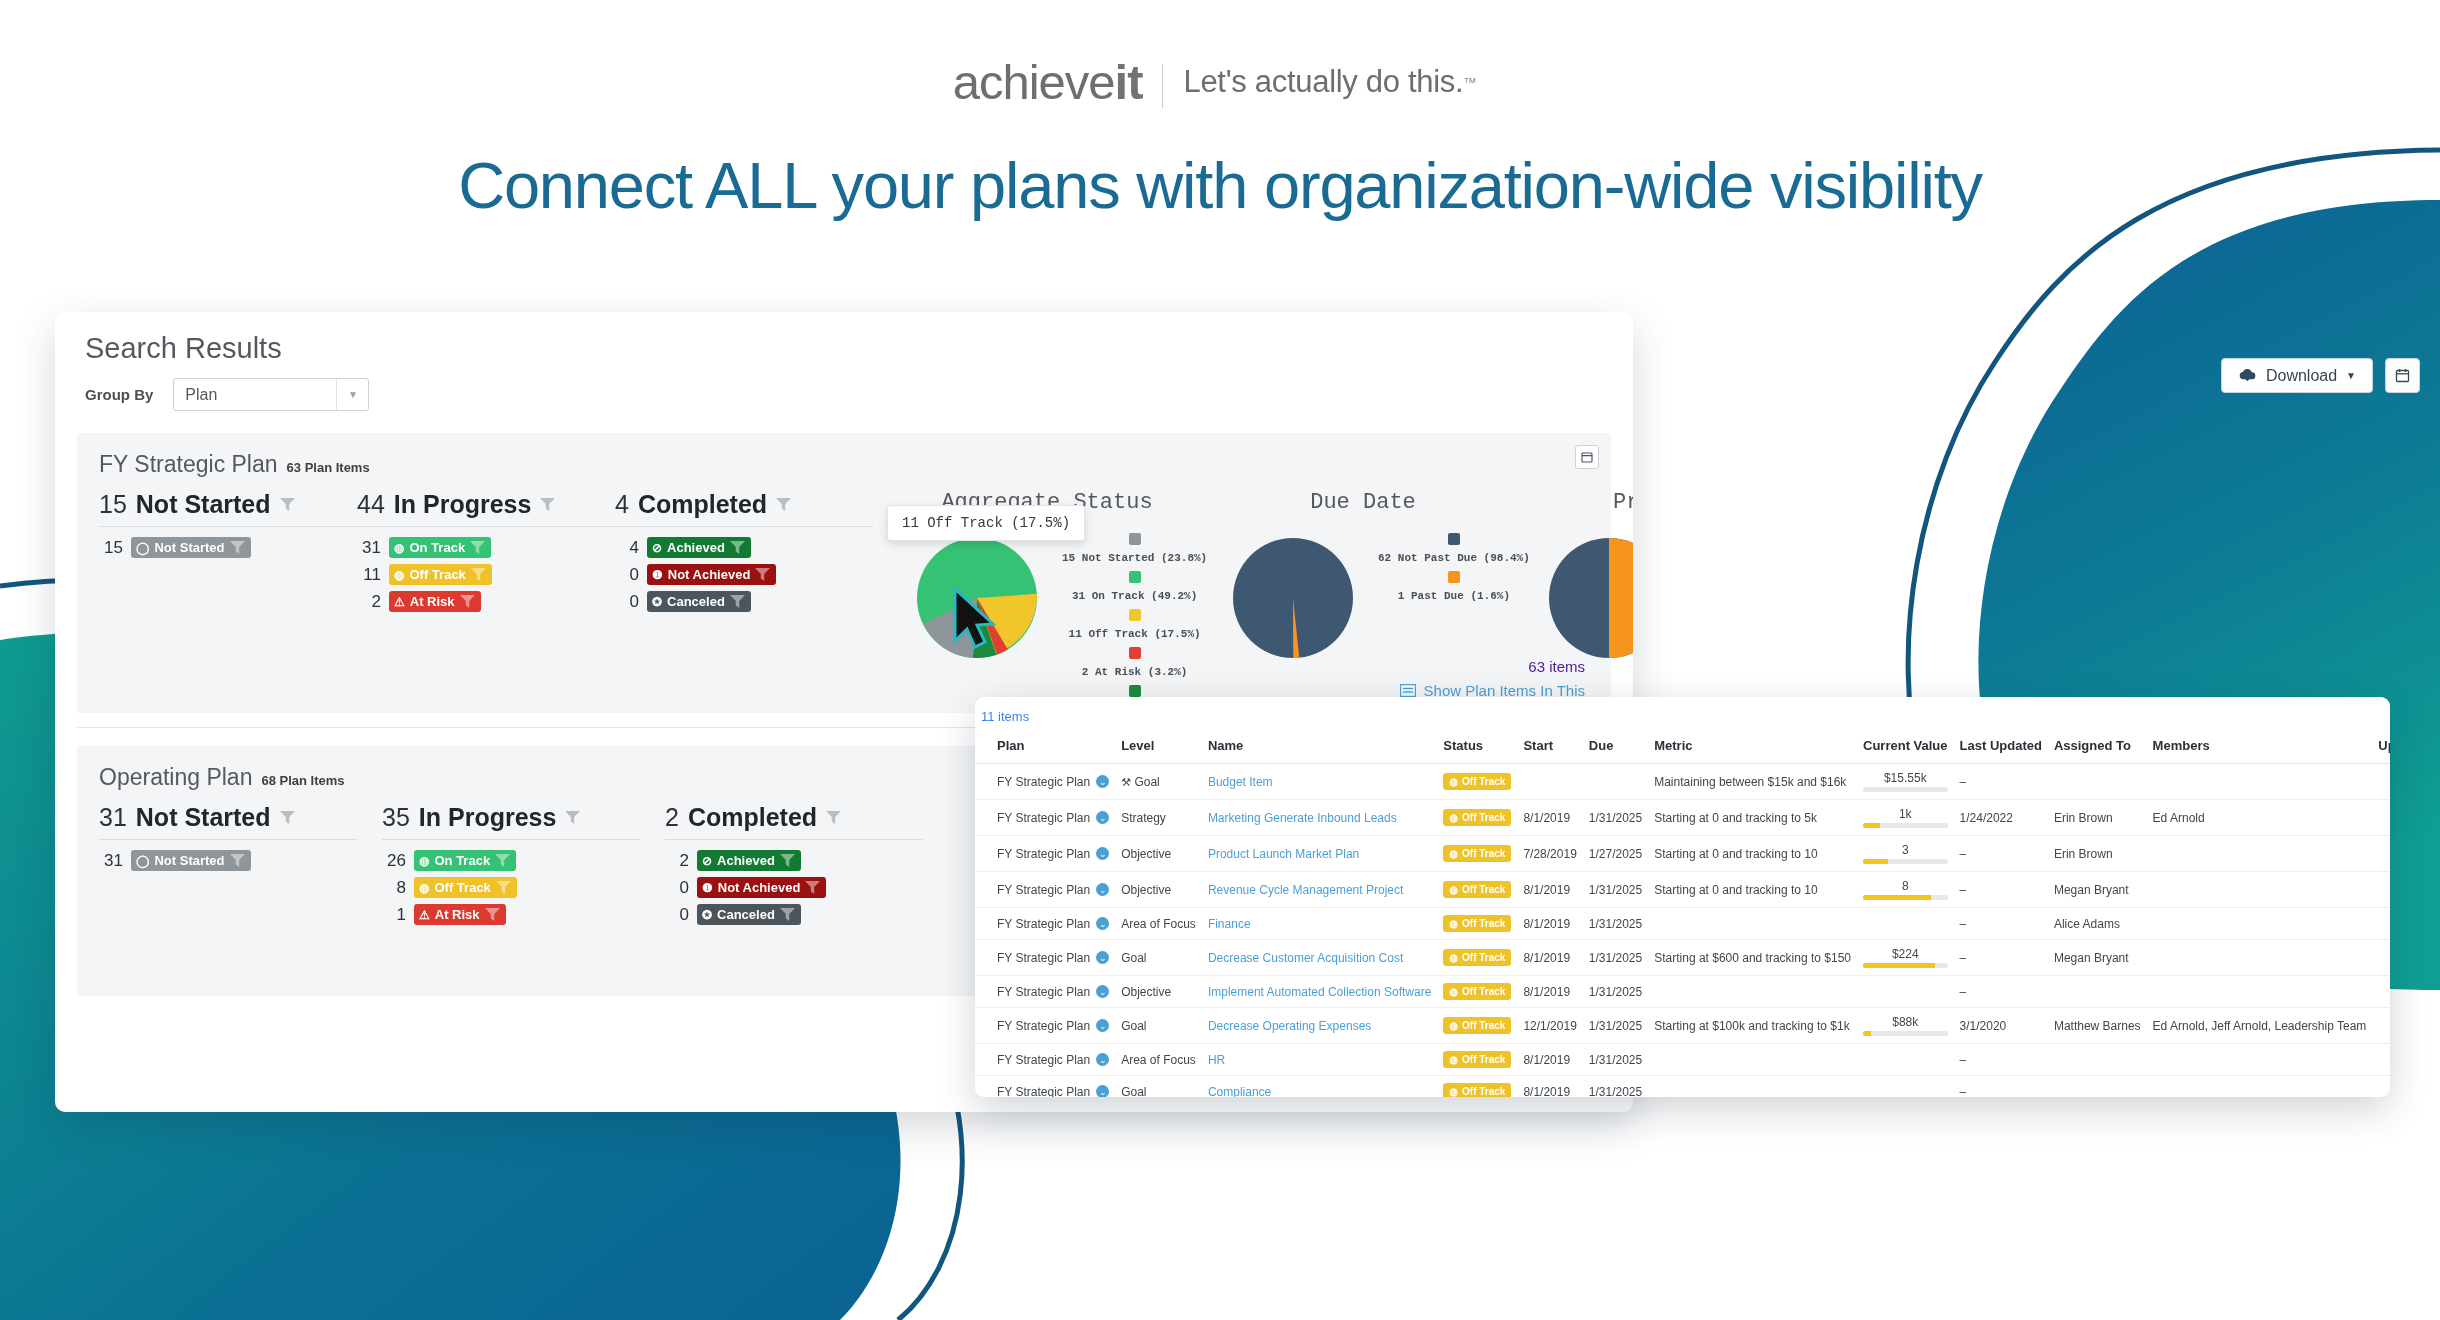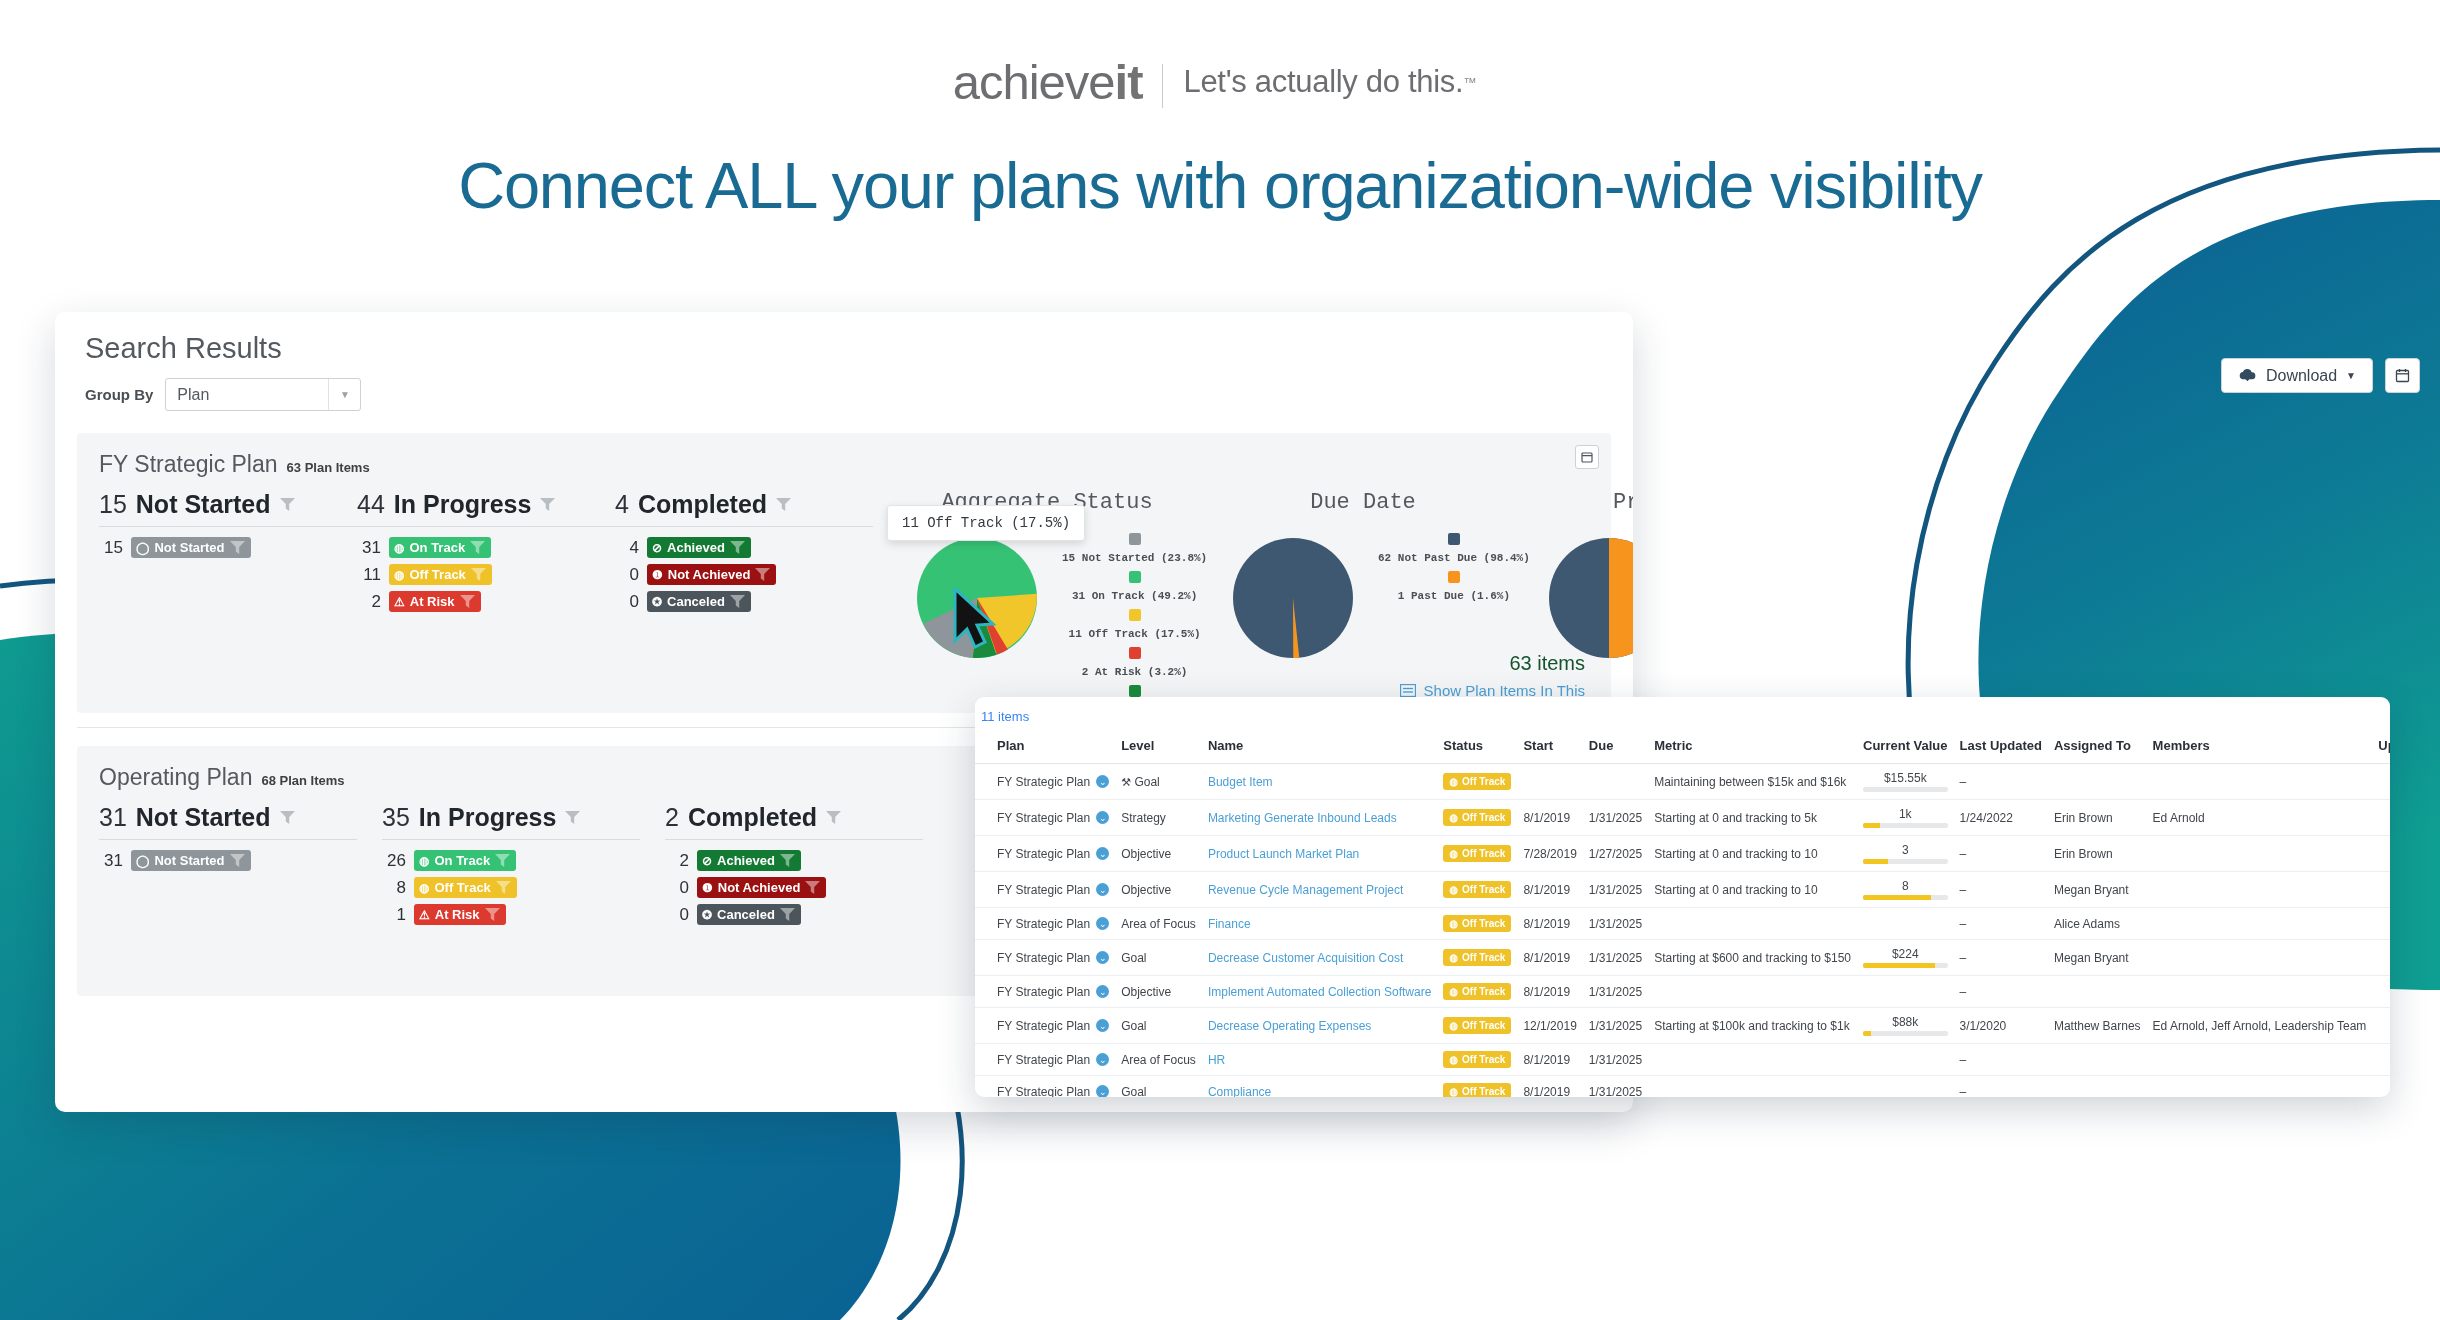--- a/index.html
+++ b/index.html
@@ -29,21 +29,21 @@
 
   
   .app-window {
     position:absolute; left:55px; top:312px; width:1578px; height:800px;
     background:#ffffff; border-radius:10px; z-index:10;
     box-shadow:0 14px 40px rgba(20,40,60,0.18);
     overflow:hidden;
   }
   .aw-header { padding:20px 30px 0 30px; }
   .aw-title { font-size:29px; color:#54595f; font-weight:400; }
-  .groupby-row { display:flex; align-items:center; gap:12px; margin-top:13px; }
+  .groupby-row { display:flex; align-items:center; gap:20px; margin-top:13px; }
   .groupby-label { font-size:15px; font-weight:700; color:#4a4f54; }
   .select-box {
     display:flex; align-items:stretch; border:1px solid #cdd2d6; border-radius:3px;
     height:33px; width:196px; background:#fff;
   }
   .select-value { flex:1; display:flex; align-items:center; padding:0 11px; font-size:16px; color:#54595f; }
   .select-caret {
     width:32px; border-left:1px solid #dfe3e6; display:flex; align-items:center; justify-content:center;
     color:#9aa1a8; font-size:10px;
   }
@@ -99,21 +99,21 @@
   .legend-sw { width:12px; height:12px; border-radius:2px; flex:none; }
   .tooltip-box {
     position:absolute; left:-10px; top:-18px; background:#fff; border:1px solid #e2e5e8;
     border-radius:3px; padding:9px 14px; font-size:14px; color:#34393f;
     box-shadow:0 3px 9px rgba(0,0,0,0.13); z-index:6; white-space:nowrap;
   }
 
   .panel-footer {
     position:absolute; right:26px; bottom:14px; text-align:right;
   }
-  .items-count { font-size:20px; color:#14532d; }
+  .items-count { font-size:15px; color:#4c1d95; }
   .show-items { display:flex; align-items:center; gap:8px; justify-content:flex-end; margin-top:7px; font-size:15px; color:#4a9fd5; }
 
   .divider-line { height:1px; background:#e3e6e8; margin:14px 22px 0 22px; }
 
   
   .table-window {
     position:absolute; left:975px; top:697px; width:1415px; height:400px;
     background:#fff; border-radius:9px; z-index:20;
     box-shadow:0 12px 38px rgba(20,40,60,0.20);
     overflow:hidden; padding:12px 0 0 0;

